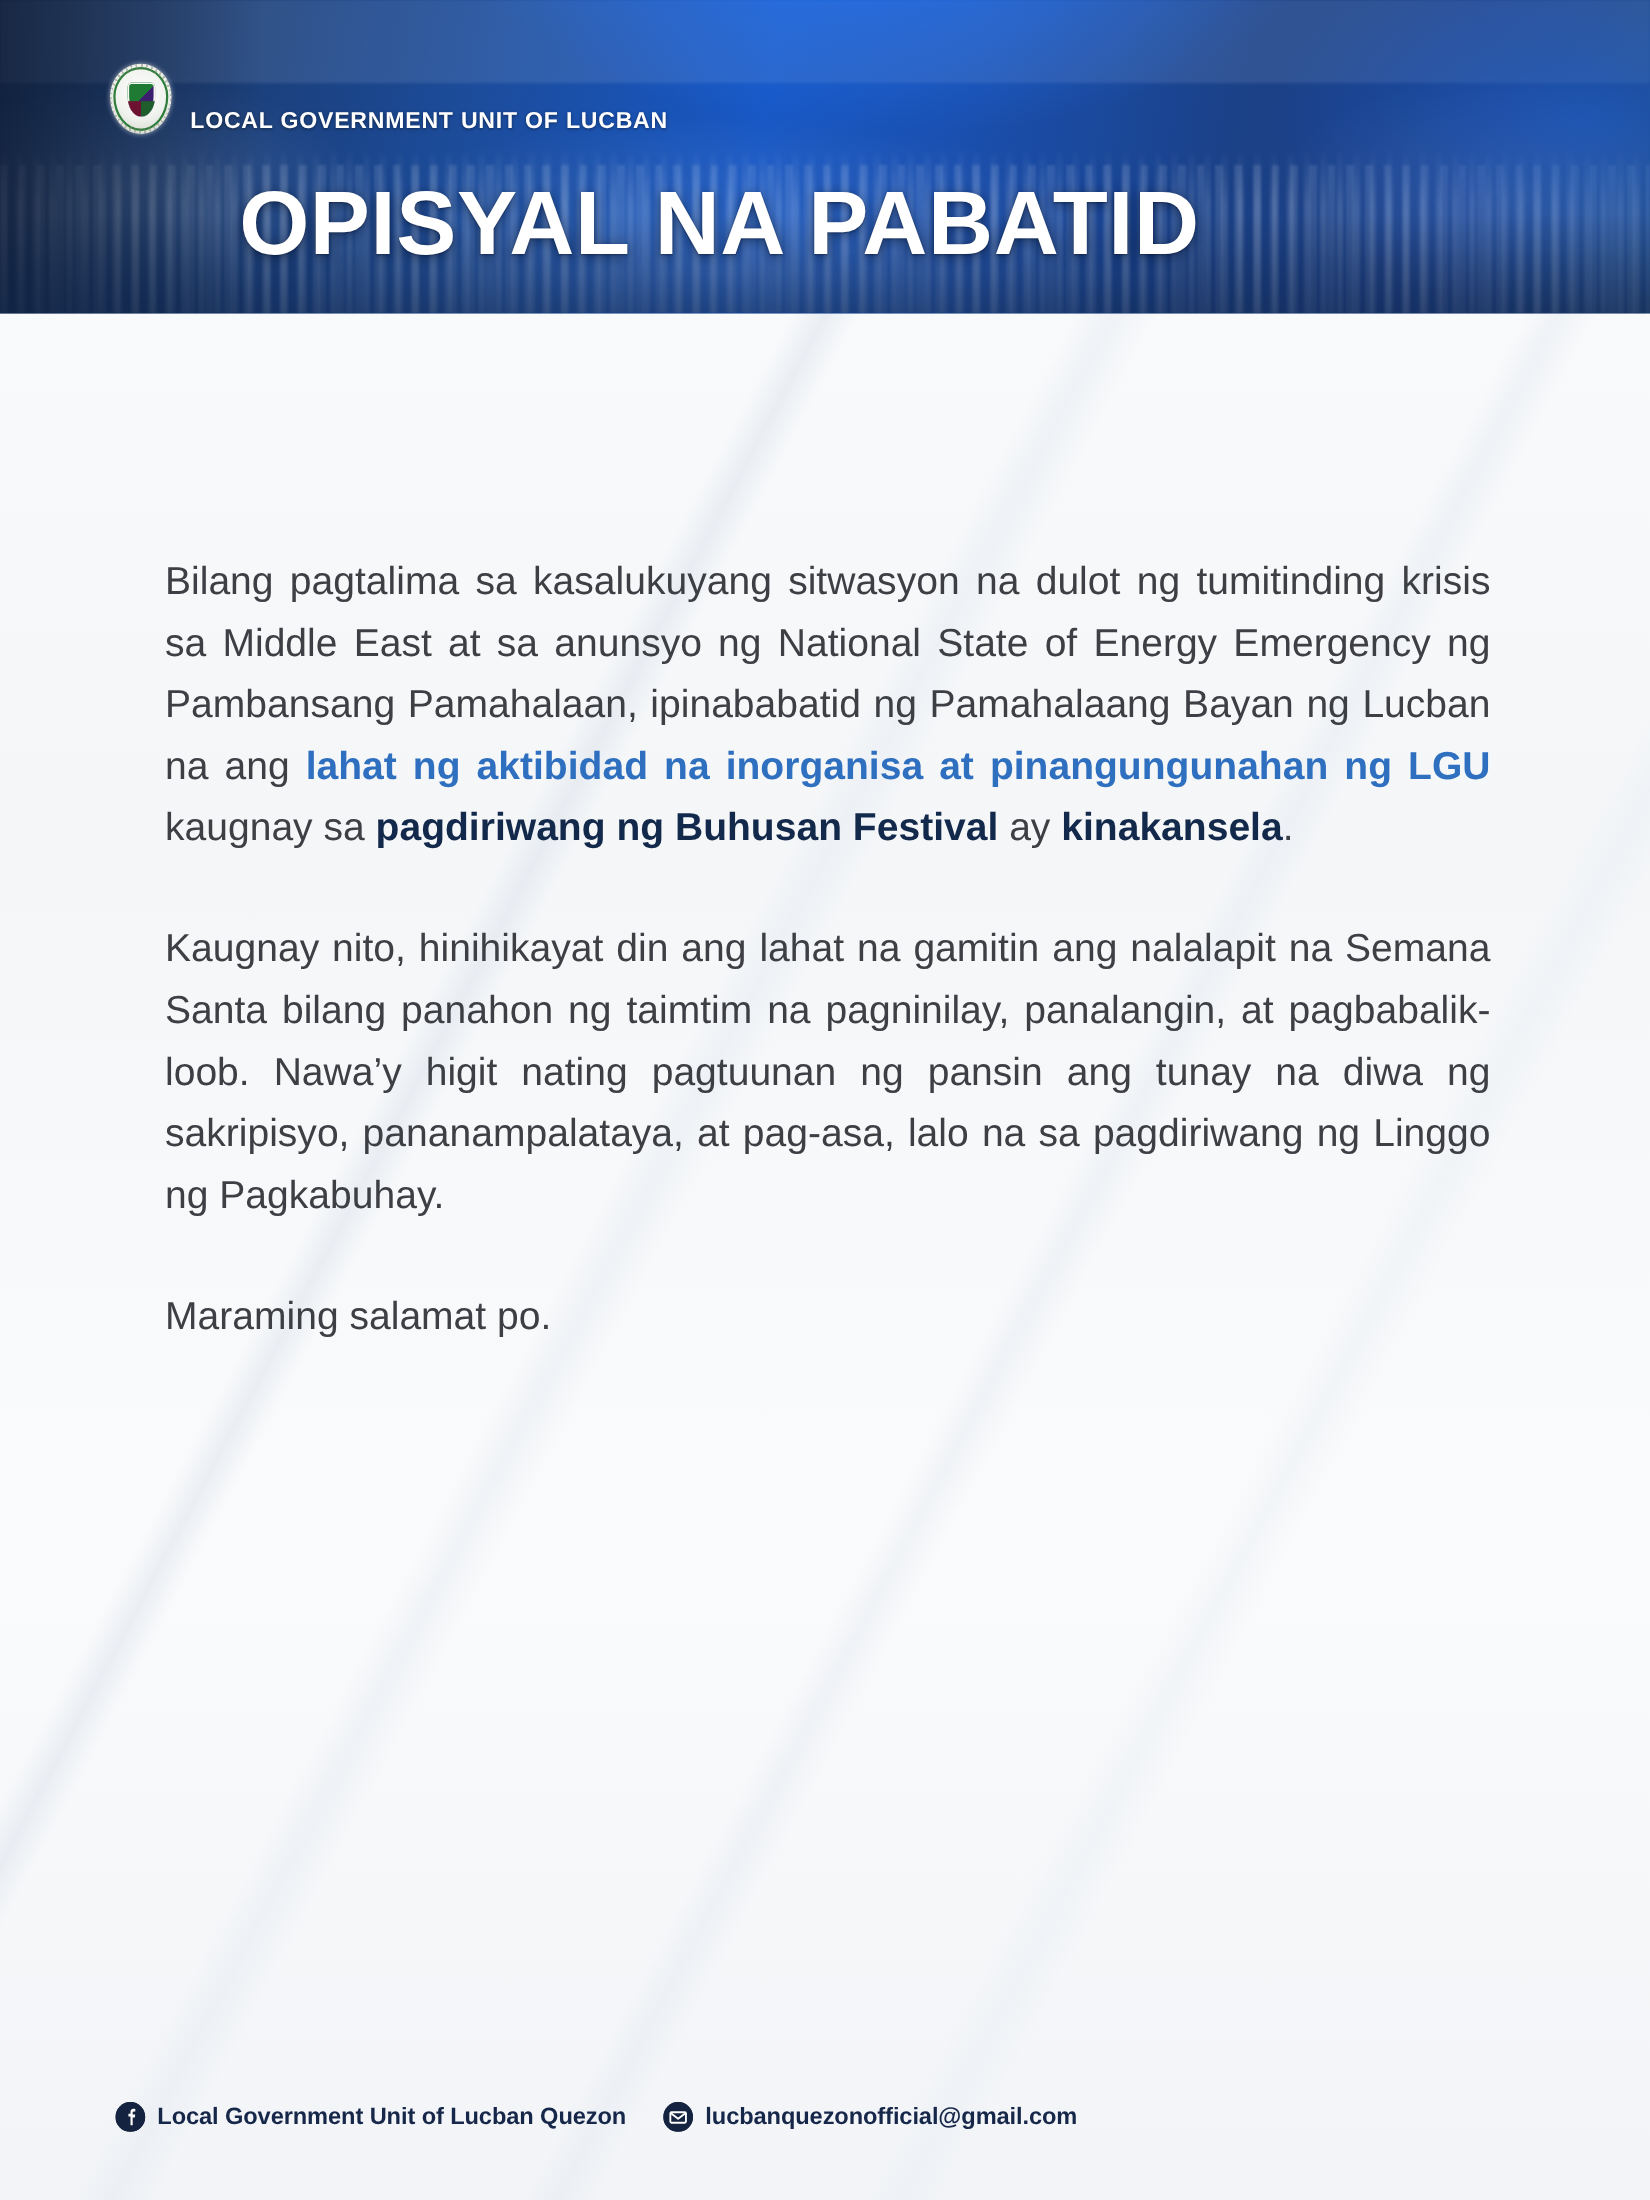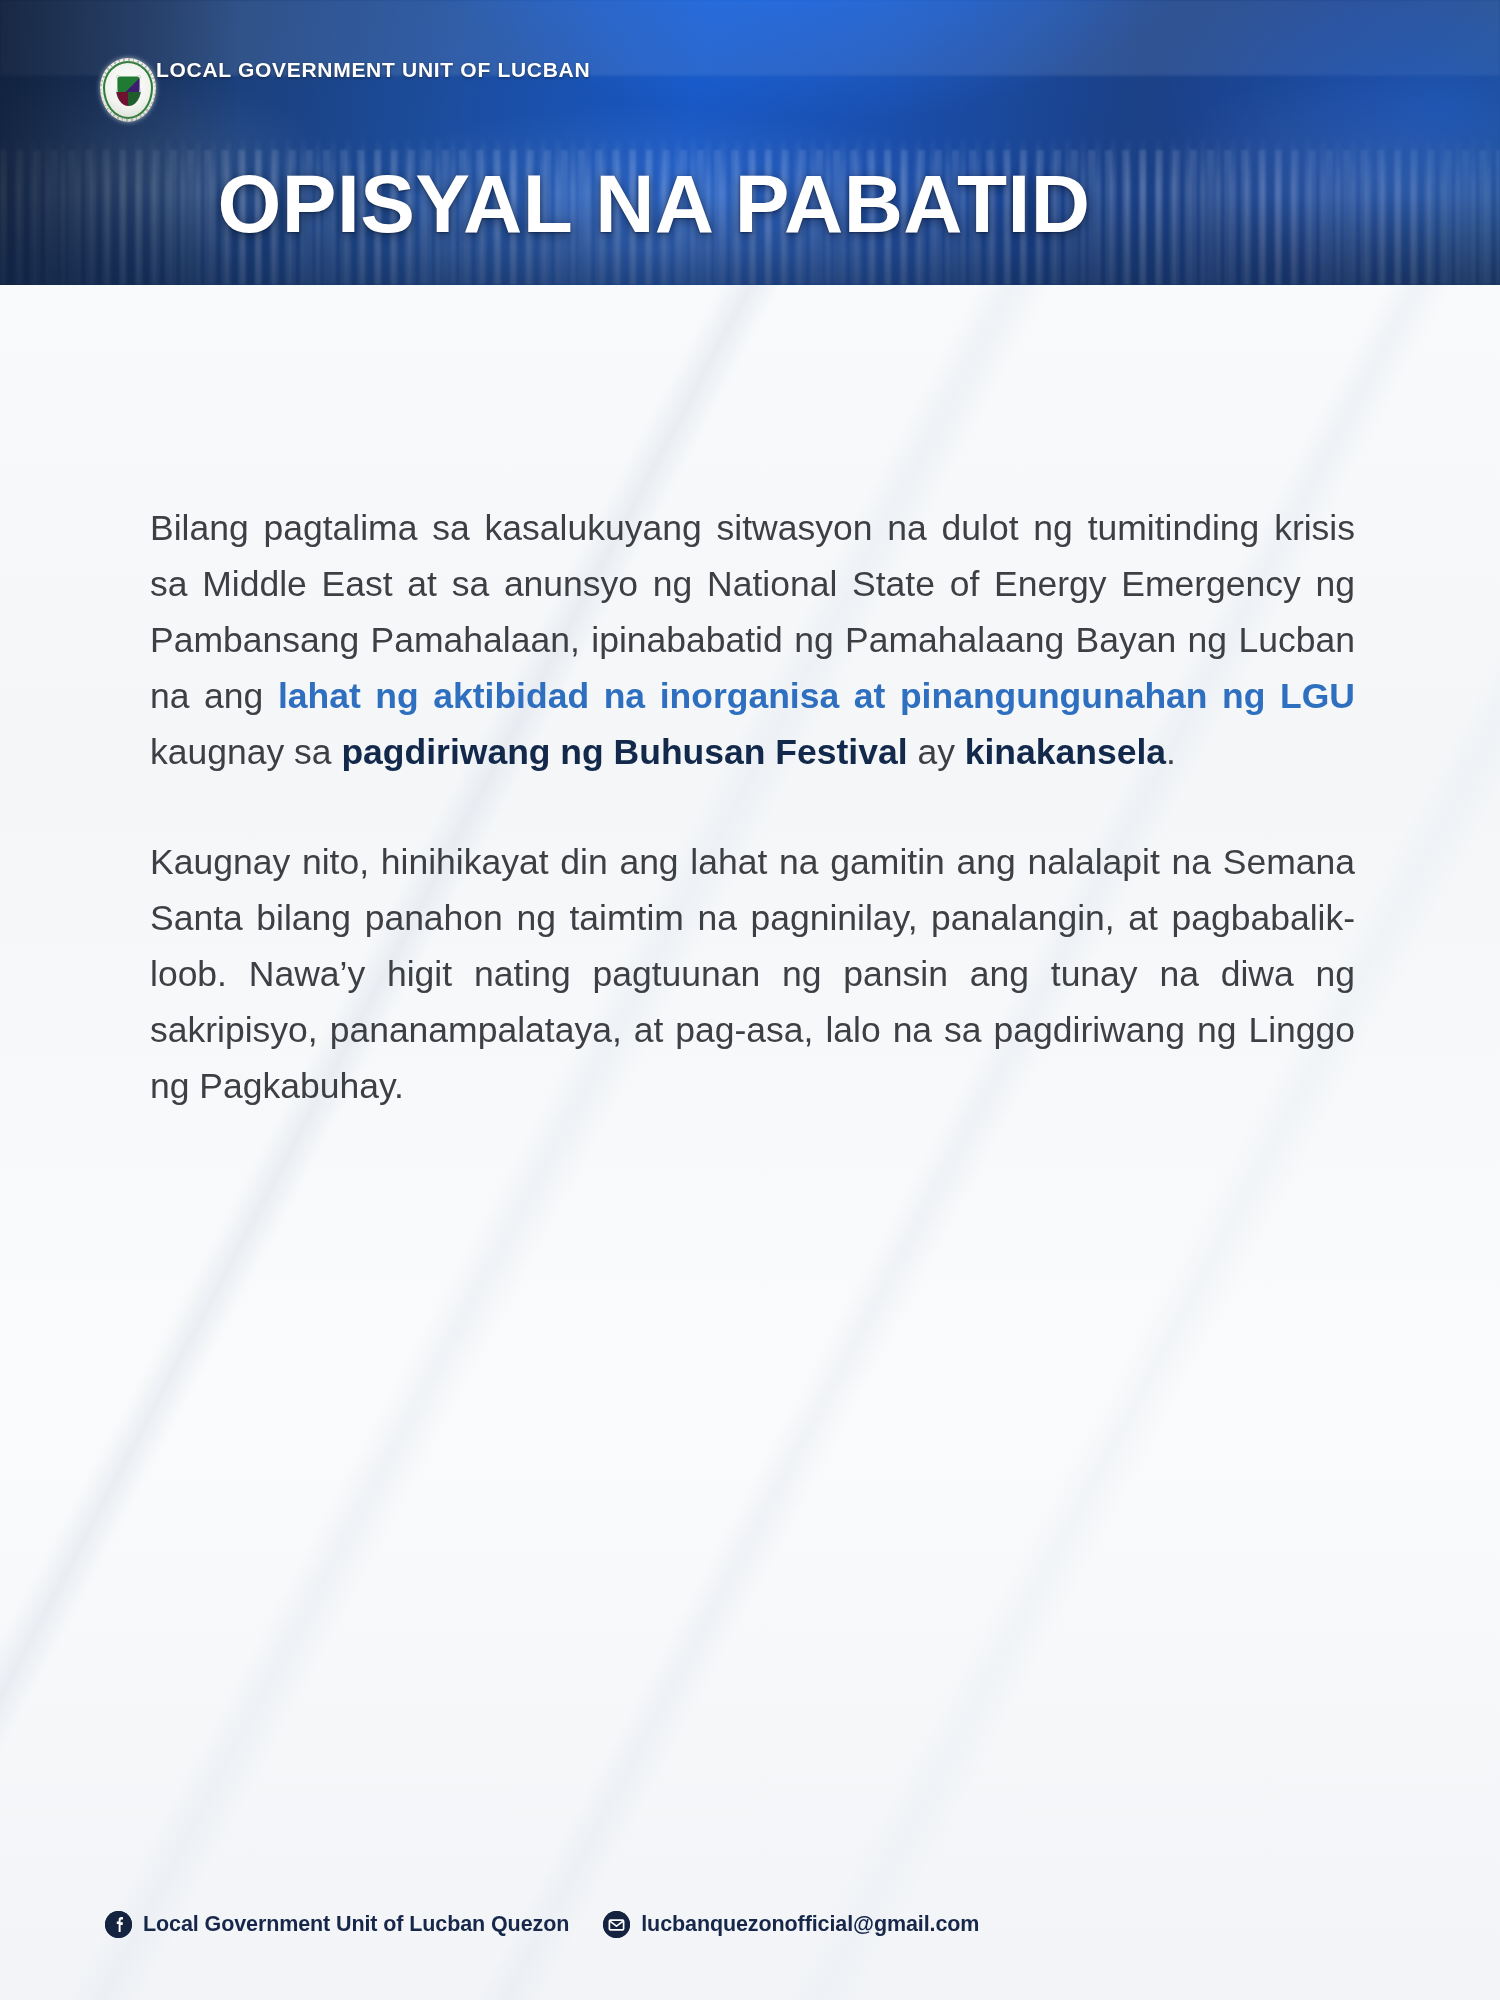--- a/index.html
+++ b/index.html
@@ -63,21 +63,21 @@
     background:
       radial-gradient(ellipse 620px 300px at 54% -22%, rgba(34,112,236,.85) 0%, rgba(34,112,236,0) 62%),
       radial-gradient(ellipse 420px 260px at 96% 38%, rgba(26,96,214,.55) 0%, rgba(26,96,214,0) 68%),
       linear-gradient(90deg, rgba(14,26,48,.68) 0%, rgba(14,26,48,0) 16%);
   }
   .hdr-vig{
     position:absolute;left:0;bottom:0;width:1500px;height:90px;
     background:linear-gradient(180deg, rgba(16,36,72,0) 0%, rgba(16,36,72,.55) 100%);
   }
 
-  .brandrow{position:absolute;left:100px;top:58px;display:flex;align-items:flex-start;z-index:6;}
+  .brandrow{position:absolute;left:100px;top:58px;display:flex;align-items:flex-end;gap:17px;z-index:6;}
   .seal{
     position:relative;width:56px;height:64px;border-radius:50% 50% 50% 50%/46% 46% 54% 54%;
     background:radial-gradient(circle at 50% 42%, #ffffff 0%, #f1f3ef 48%, #d9dcd4 78%, #b9bdb2 100%);
     box-shadow:0 0 5px rgba(255,255,255,.55);
     display:flex;align-items:center;justify-content:center;
   }
   .seal::before{
     content:"";position:absolute;left:3px;top:3px;right:3px;bottom:3px;
     border-radius:inherit;border:2.5px solid #2e7d3a;
   }
@@ -170,20 +170,21 @@
   </div>
 
   <div class="content">
 
     <p class="para"><span>Bilang pagtalima sa kasalukuyang sitwasyon na dulot ng tumitinding krisis sa Middle East at sa anunsyo ng National State of Energy Emergency ng Pambansang Pamahalaan, ipinababatid ng Pamahalaang Bayan ng Lucban na ang </span><span class="em-blue">lahat ng aktibidad na inorganisa at pinangungunahan ng LGU</span><span> kaugnay sa </span><span class="em-navy">pagdiriwang ng Buhusan Festival</span><span> ay </span><span class="em-navy">kinakansela</span><span>.</span></p>
 
 
     <p class="para">Kaugnay nito, hinihikayat din ang lahat na gamitin ang nalalapit na Semana Santa bilang panahon ng taimtim na pagninilay, panalangin, at pagbabalik-loob. Nawa’y higit nating pagtuunan ng pansin ang tunay na diwa ng sakripisyo, pananampalataya, at pag-asa, lalo na sa pagdiriwang ng Linggo ng Pagkabuhay.</p>
 
 
+    <p class="para">Maraming salamat po.</p>
   </div>
 
   <div class="footer">
 
     <div class="fitem">
       <span class="fico">
         <svg width="27" height="27" viewBox="0 0 27 27" aria-hidden="true">
           <circle cx="13.5" cy="13.5" r="13.5" fill="#14233f"></circle>
           <path d="M15.6 13.9h2.0l.3-2.6h-2.3v-1.6c0-.75.2-1.26 1.28-1.26h1.12V6.2c-.2-.03-.86-.09-1.63-.09-1.62 0-2.73.99-2.73 2.8v1.57h-1.9v2.6h1.9V21h2.0z" fill="#ffffff"></path>
         </svg>

